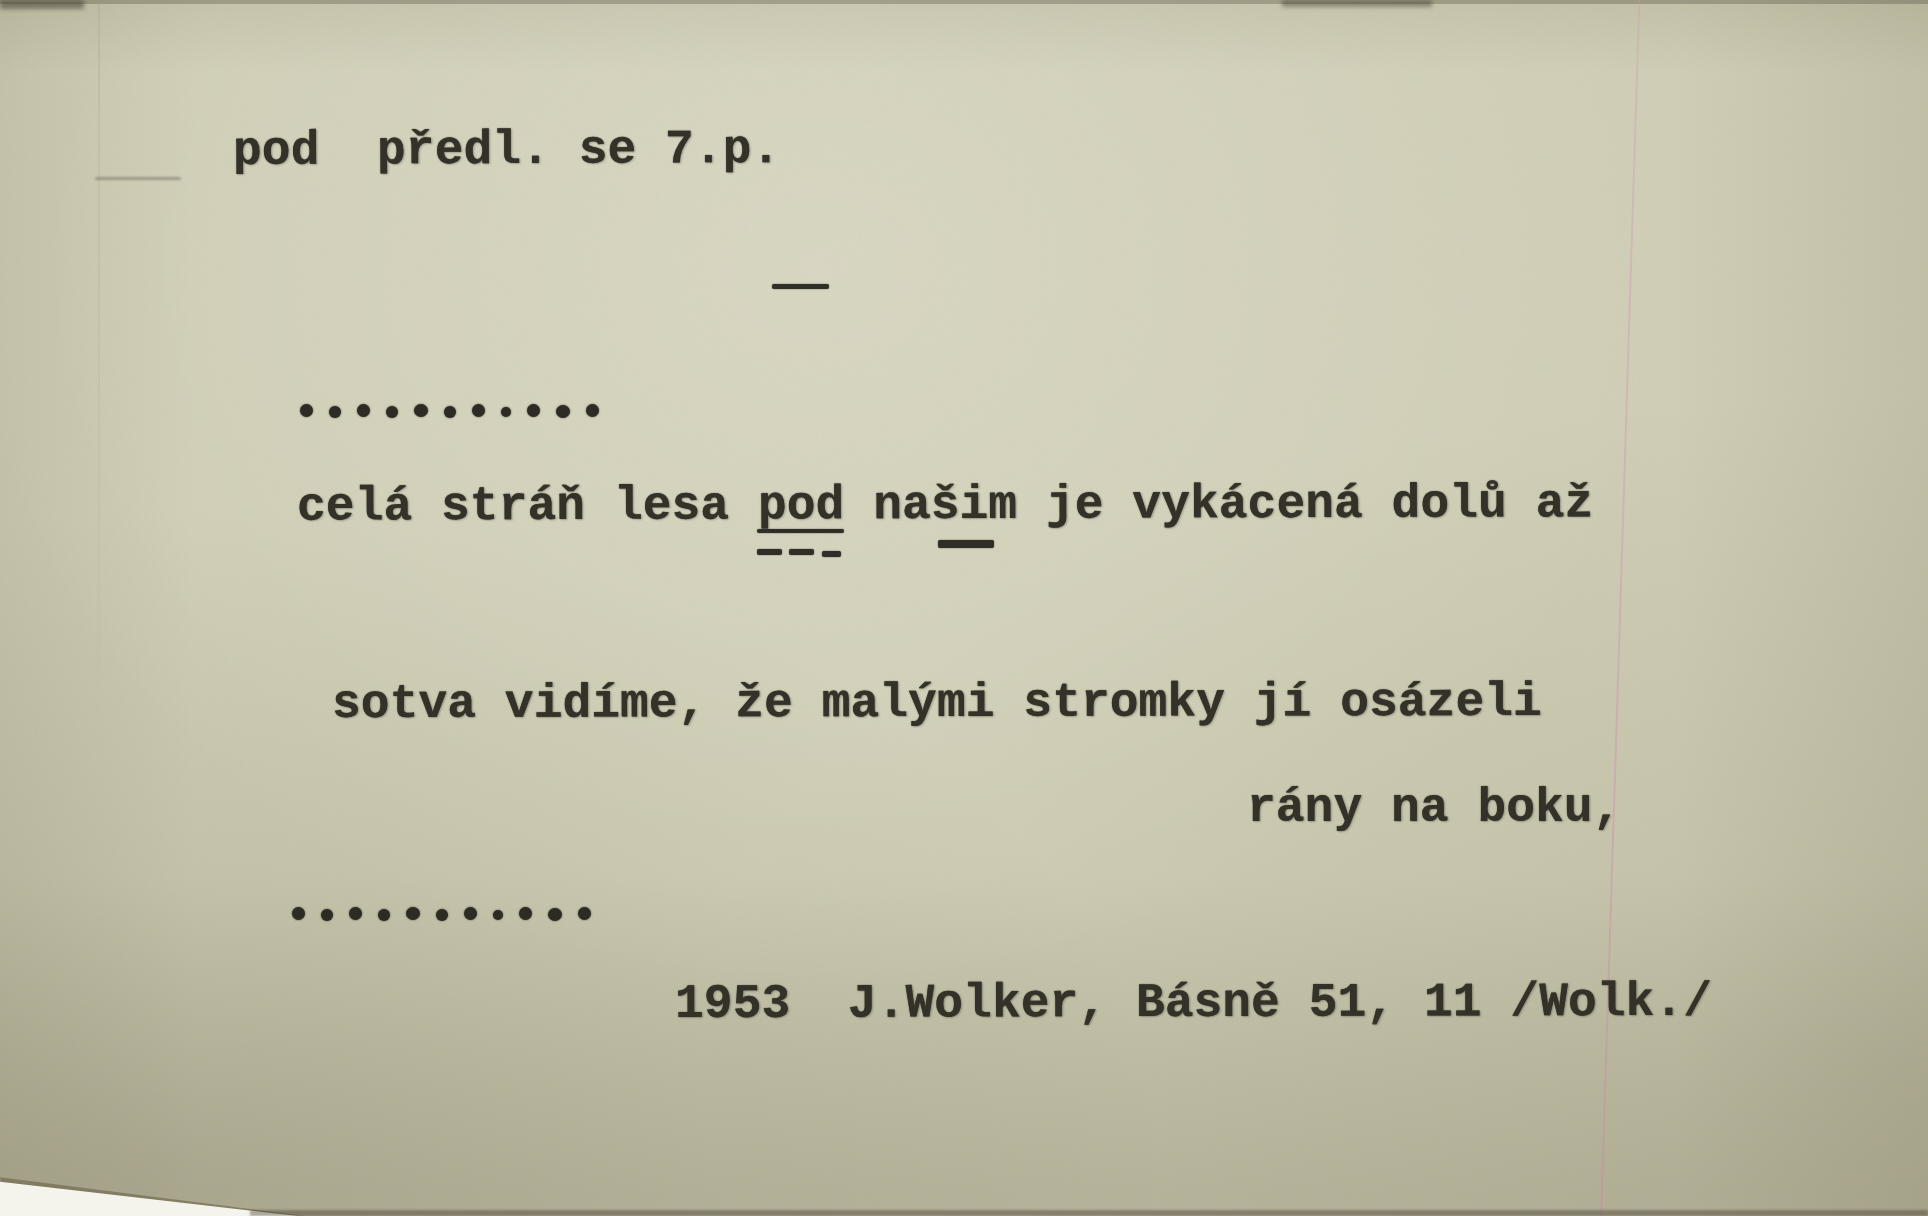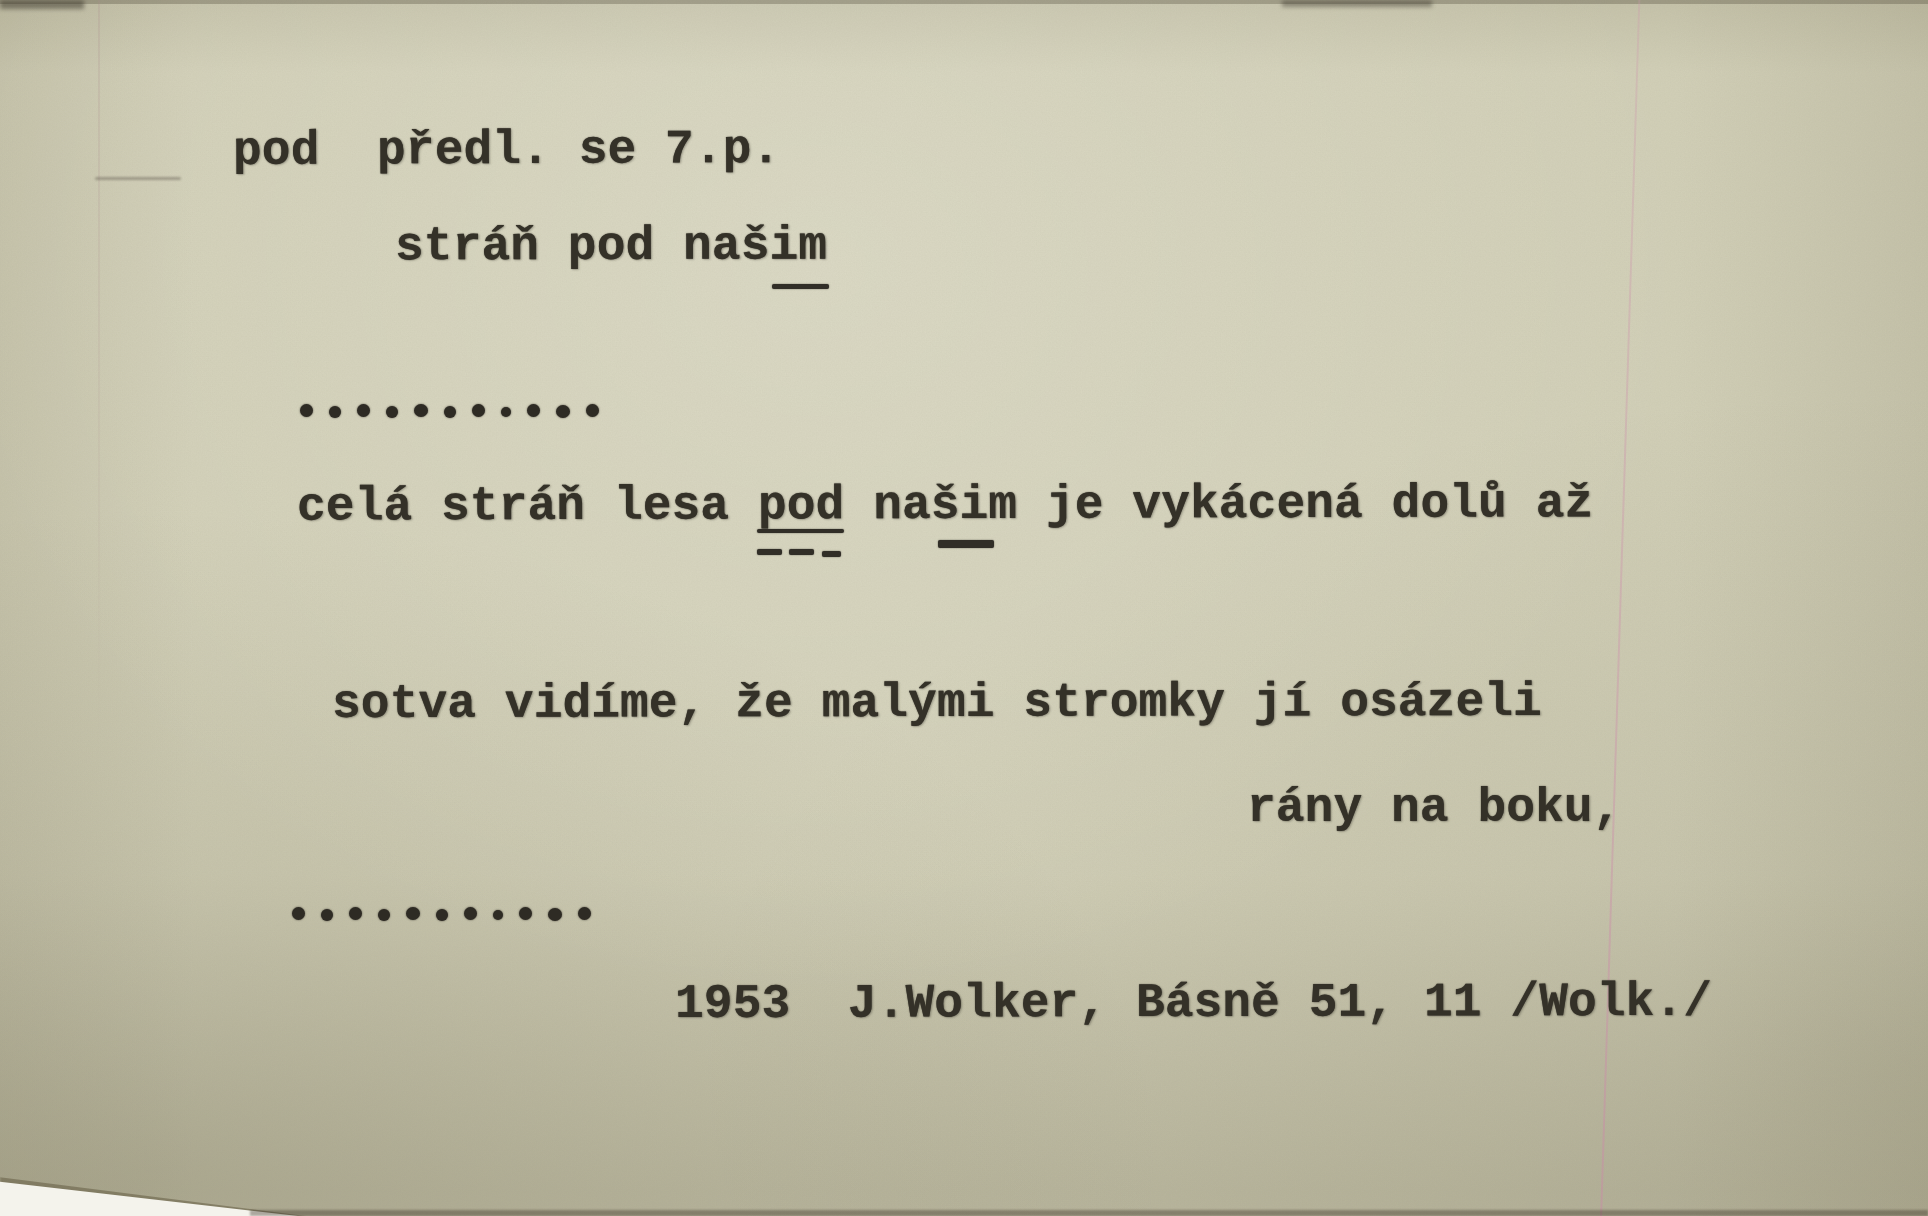--- a/index.html
+++ b/index.html
@@ -110,21 +110,20 @@
   </svg>
 
   <div class="edge-top"></div>
   <div class="edge-top-l"></div>
   <div class="edge-top-r"></div>
   <div class="crease-pink"></div>
   <div class="crease-left"></div>
   <div class="pencil-dash"></div>
 
   <div class="tline l-headword">pod  předl. se 7.p.</div>
-  <div class="tline l-phrase">stráň pod našim</div>
   <div class="mark m-phrase-im"></div>
 
   <div class="dots-row dots1">
       <span class="dot"></span>
       <span class="dot"></span>
       <span class="dot"></span>
       <span class="dot"></span>
       <span class="dot"></span>
       <span class="dot"></span>
       <span class="dot"></span>

